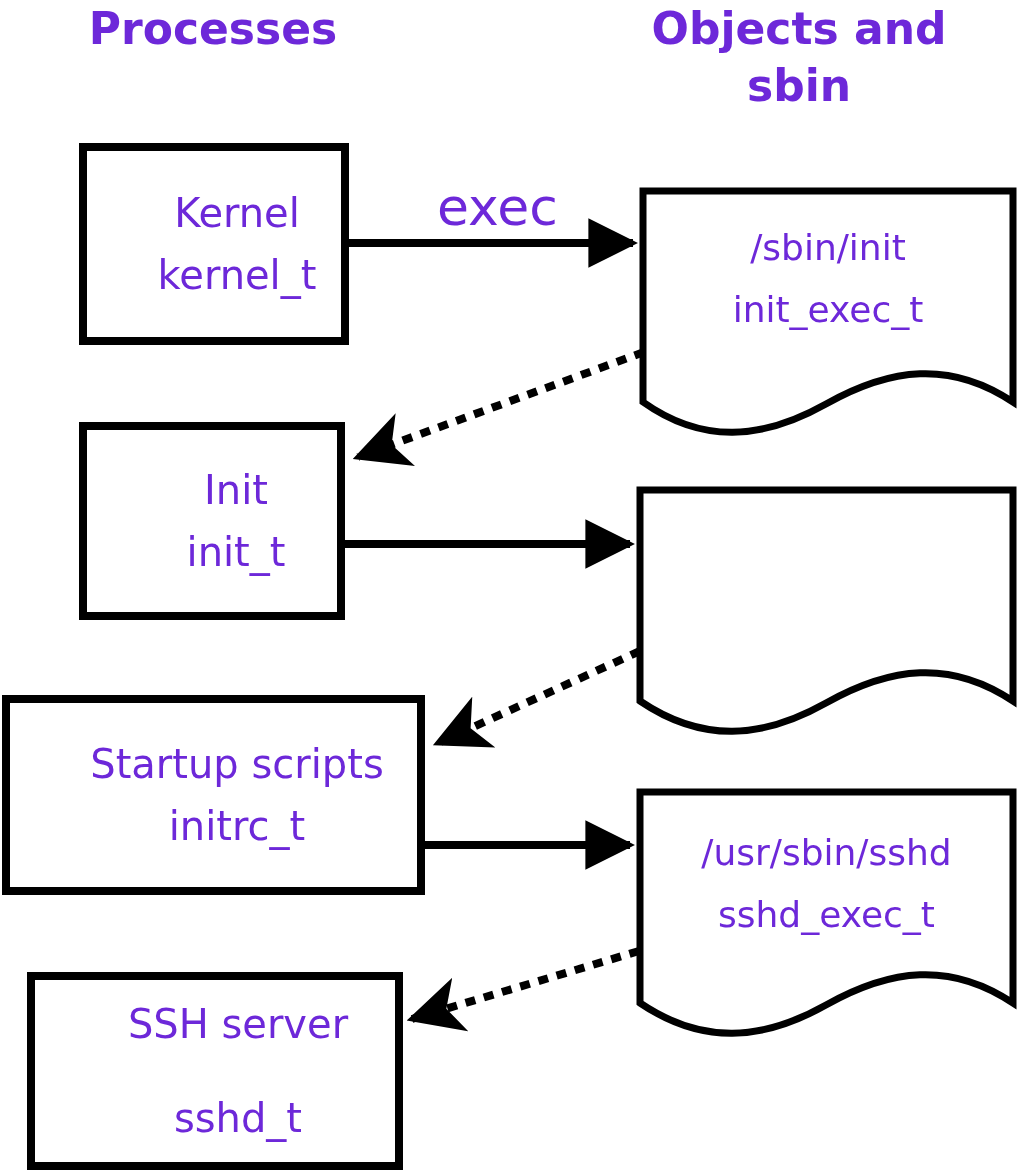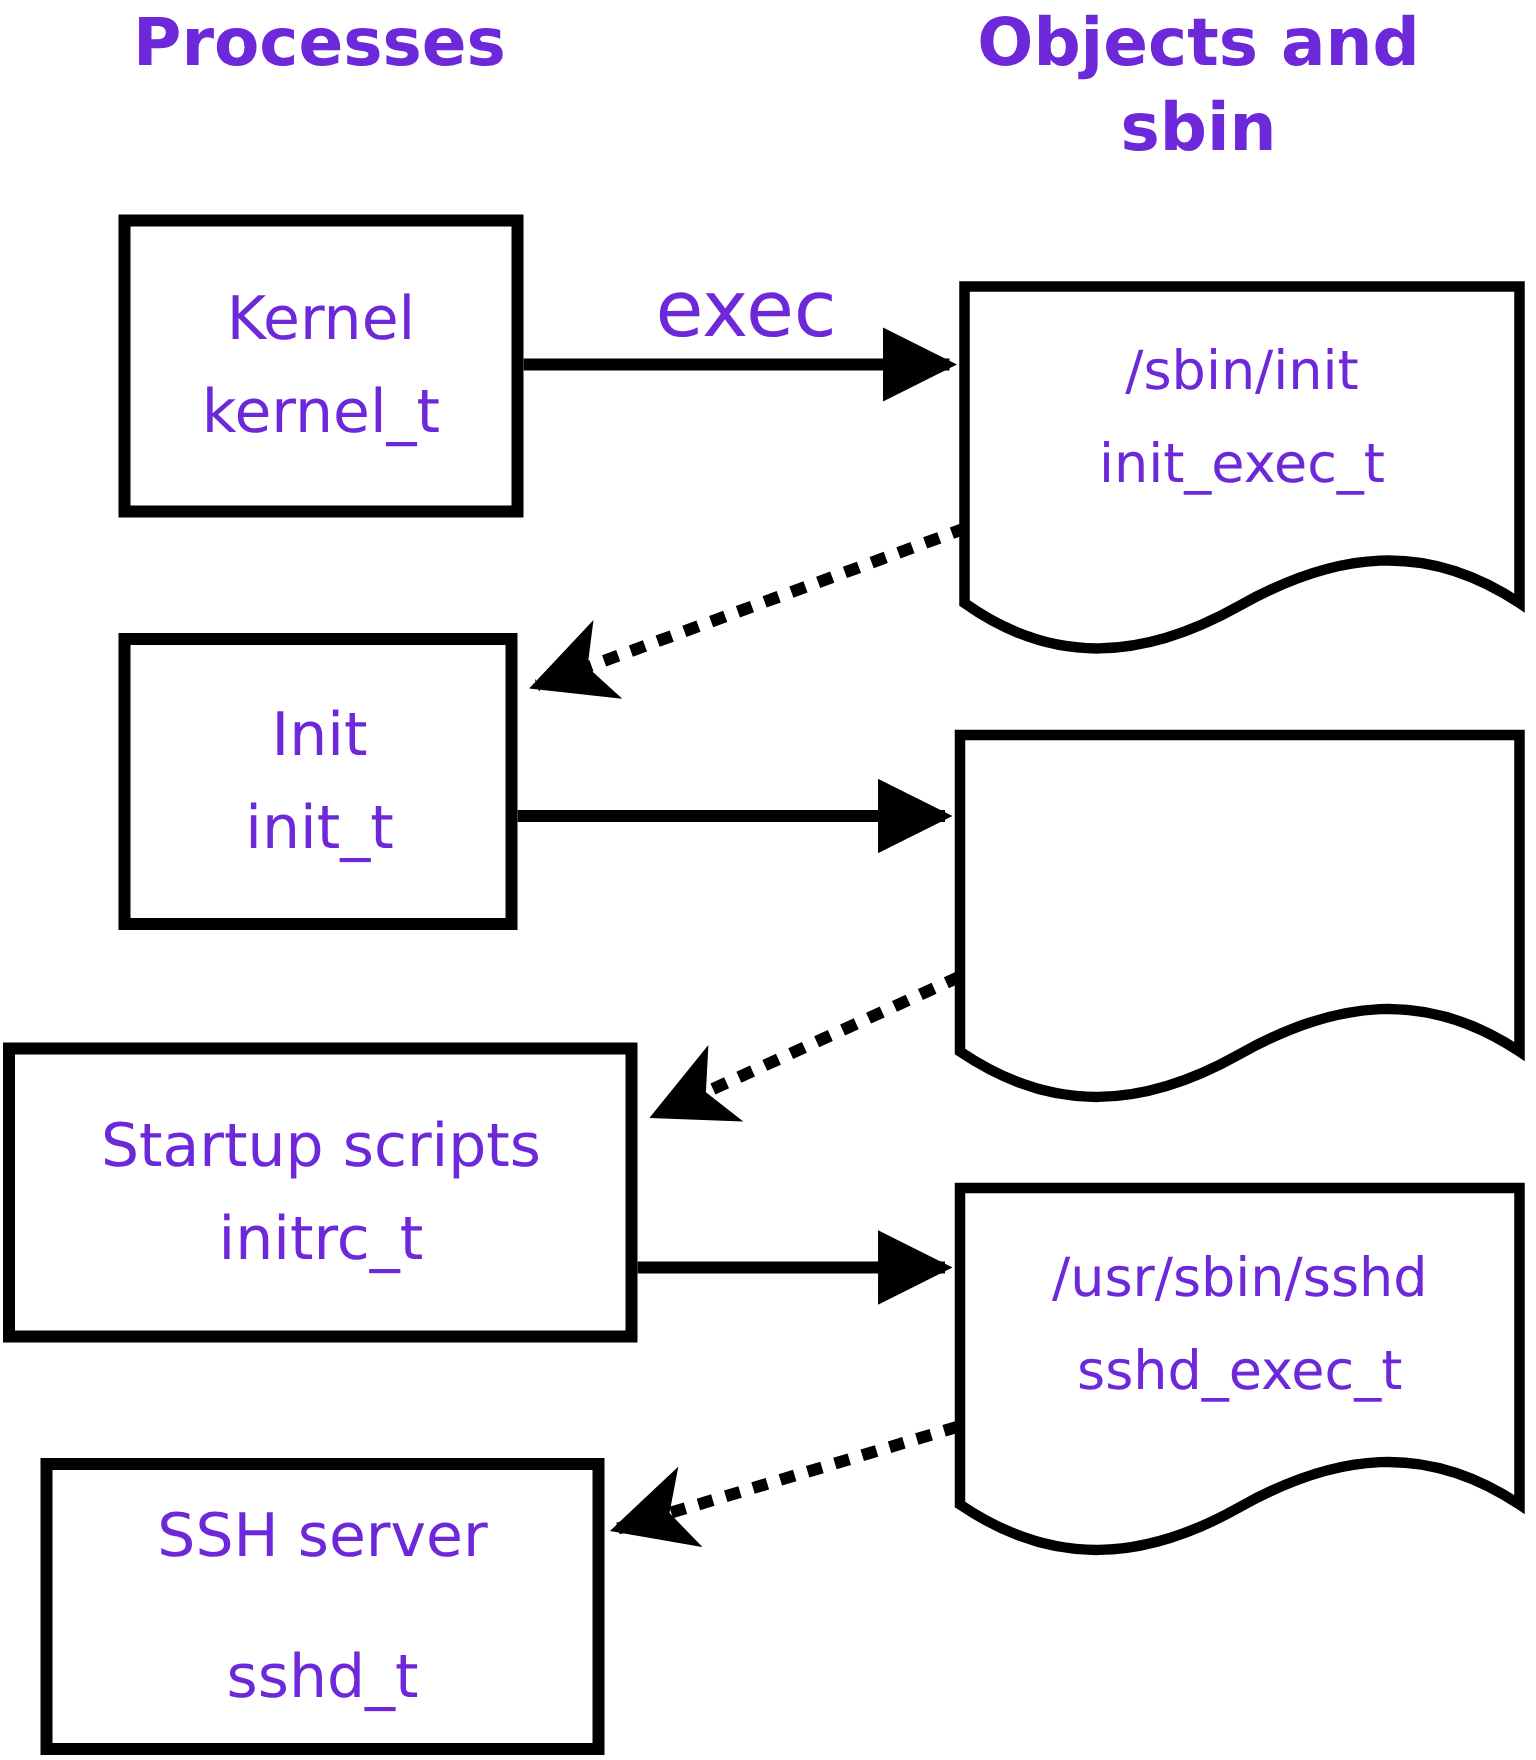--- a/index.html
+++ b/index.html
@@ -29,20 +29,21 @@
   .box-label {
     position: absolute;
     display: flex;
     flex-direction: column;
     align-items: center;
     justify-content: center;
     text-align: center;
     font-size: 40px;
     line-height: 62px;
     white-space: nowrap;
+    padding-left: 23px;
   }
   .box-label span { display: block; }
   .doc-label {
     position: absolute;
     text-align: center;
     font-size: 36px;
     line-height: 62px;
     white-space: nowrap;
   }
   .doc-label span { display: block; }

